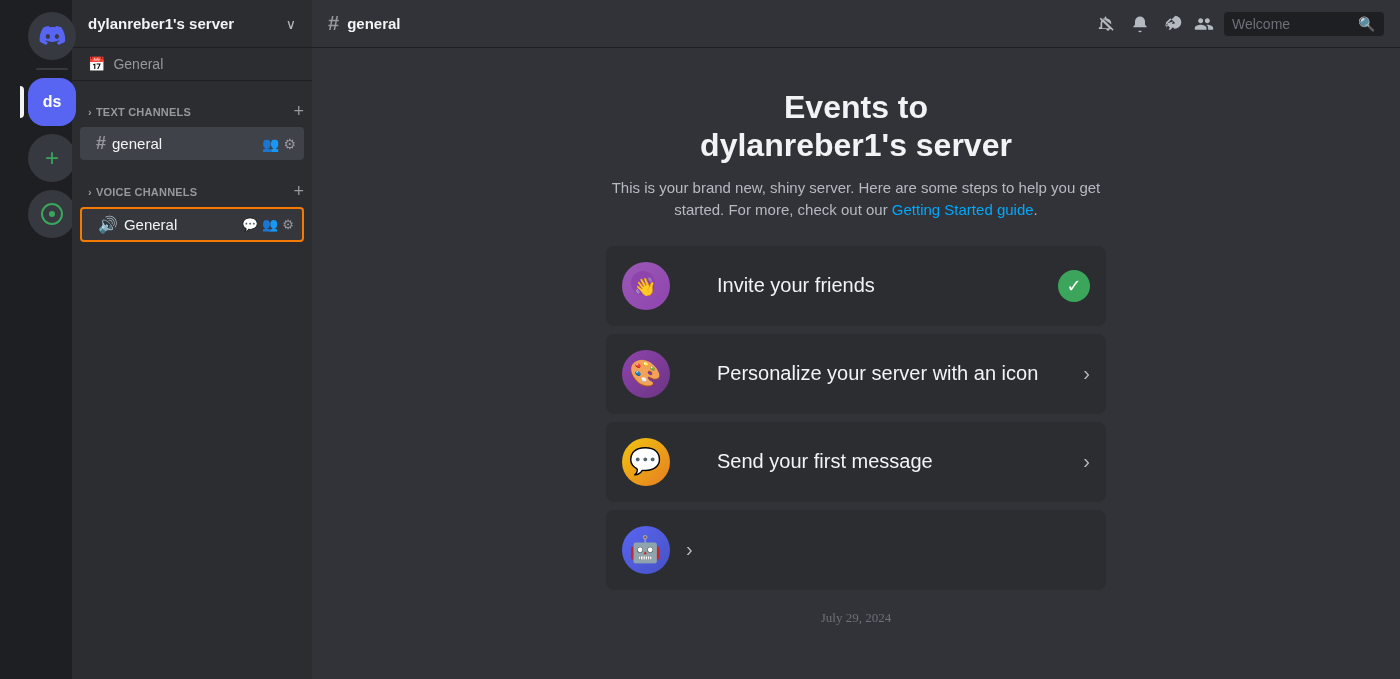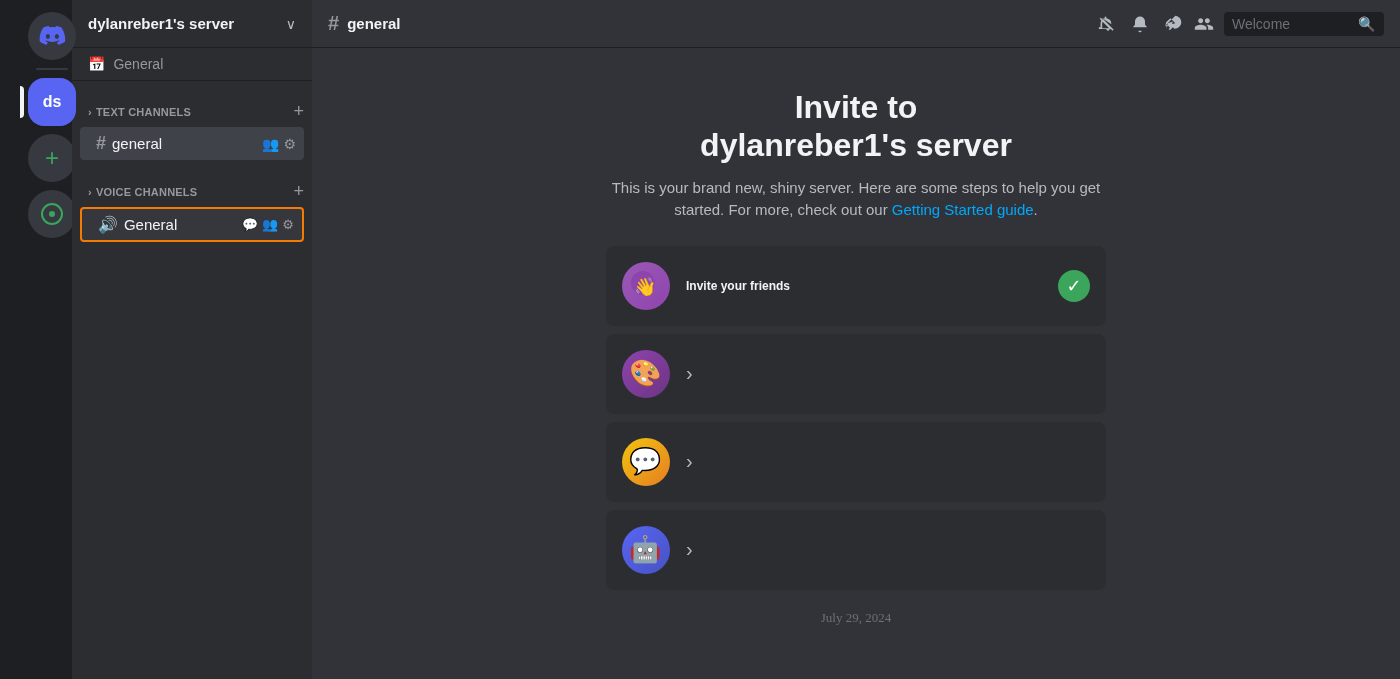--- a/index.html
+++ b/index.html
@@ -293,22 +293,23 @@
       border-radius: 50%;
       flex-shrink: 0;
       display: flex;
       align-items: center;
       justify-content: center;
       font-size: 26px;
     }
     .setup-item-text {
       flex: 1;
       color: #f2f3f5;
-      font-size: 12px;
-      font-weight: 700;
+      font-size: 20px;
+      font-weight: 400;
+      margin-left: 31px;
     }
     .setup-item-action {
       color: #b5bac1;
       font-size: 20px;
     }
     .setup-item-complete .setup-item-action {
       width: 32px;
       height: 32px;
       background: #3ba55c;
       border-radius: 50%;
@@ -468,21 +469,21 @@
       </div>
       <div class="search-bar">
         <span class="search-bar-text">Welcome</span>
         <span class="search-bar-icon">🔍</span>
       </div>
     </div>
   </div>
 
   <div class="welcome-area">
     <h1 class="welcome-title">
-      <span>Invite to</span><br>
+      <span>Events to</span><br>
       <span>dylanreber1's server</span>
     </h1>
 
     <p class="welcome-subtitle">
       <span>This is your brand new, shiny server. Here are some steps to help you get started. For more, check out our</span>&nbsp;<a href="#">Getting Started guide</a>.
     </p>
 
     <div class="setup-list">
 
       <div class="setup-item setup-item-complete">
@@ -496,27 +497,29 @@
         <span class="setup-item-text">Invite your friends</span>
         <div class="setup-item-action" style="width:32px;height:32px;background:#3ba55c;border-radius:50%;display:flex;align-items:center;justify-content:center;color:white;font-size:18px;">
           ✓
         </div>
       </div>
 
       <div class="setup-item">
         <div class="setup-item-icon icon-personalize" style="background:linear-gradient(135deg,#8e44ad,#6c3483);font-size:26px;width:48px;height:48px;border-radius:50%;display:flex;align-items:center;justify-content:center;">
           🎨
         </div>
+        <span class="setup-item-text">Personalize your server with an icon</span>
         <span class="setup-item-action">›</span>
       </div>
 
       <div class="setup-item">
         <div class="setup-item-icon icon-message" style="background:linear-gradient(135deg,#f1c40f,#e67e22);font-size:26px;width:48px;height:48px;border-radius:50%;display:flex;align-items:center;justify-content:center;">
           💬
         </div>
+        <span class="setup-item-text">Send your first message</span>
         <span class="setup-item-action">›</span>
       </div>
 
       <div class="setup-item">
         <div class="setup-item-icon icon-app" style="background:linear-gradient(135deg,#5865f2,#4752c4);font-size:26px;width:48px;height:48px;border-radius:50%;display:flex;align-items:center;justify-content:center;">
           🤖
         </div>
         <span class="setup-item-action">›</span>
       </div>
 

